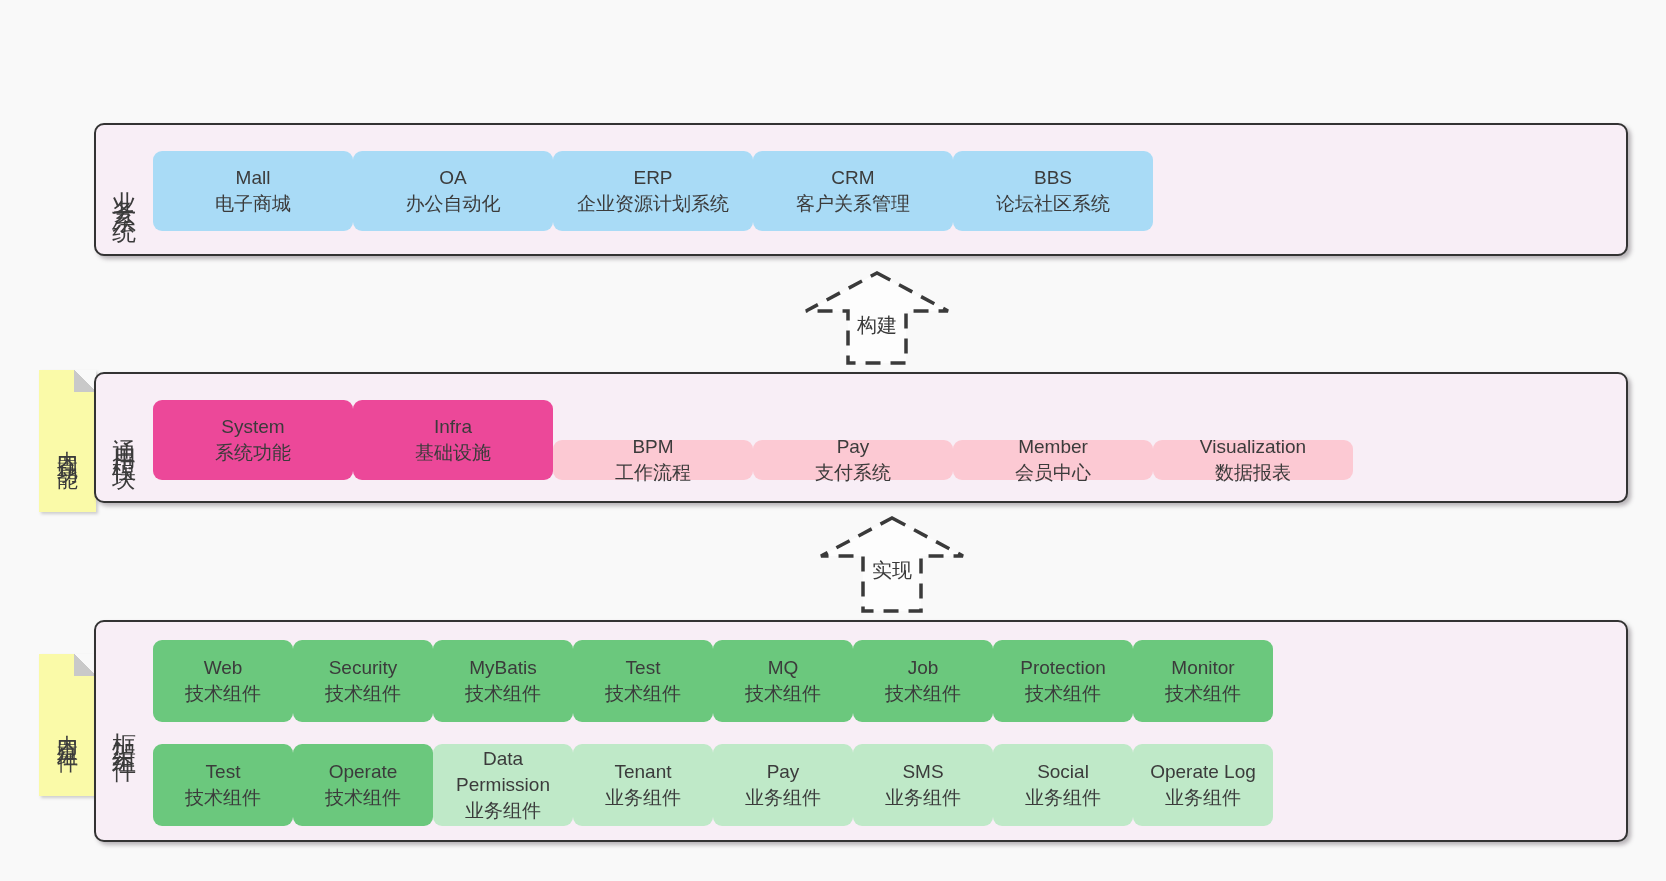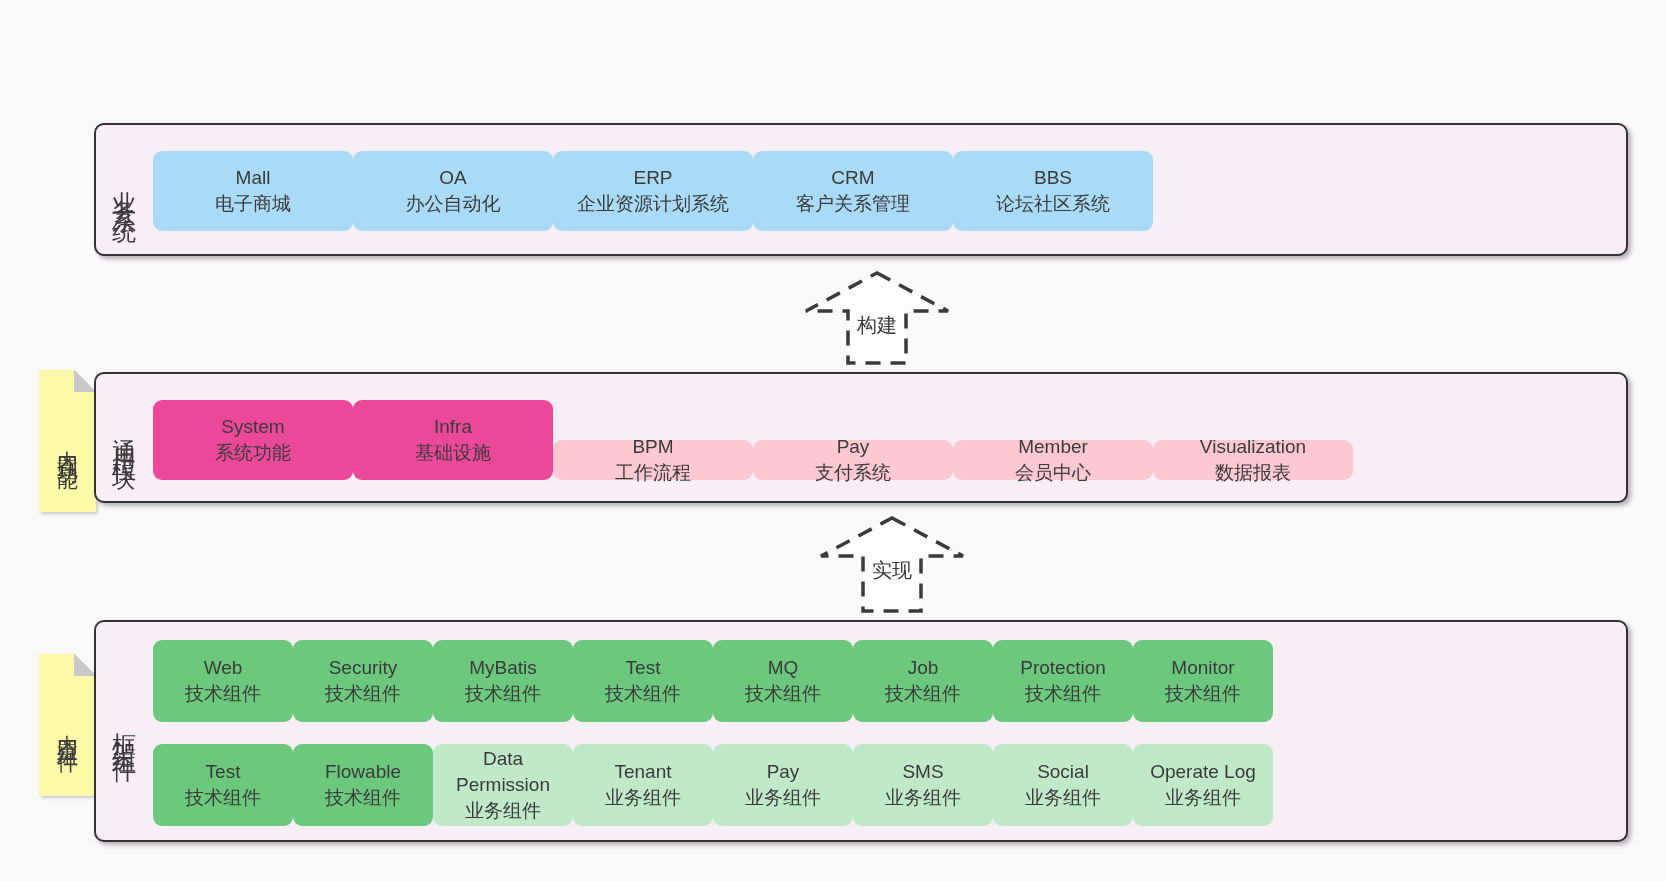--- a/index.html
+++ b/index.html
@@ -212,21 +212,21 @@
         <div>Monitor</div>
         <div>技术组件</div>
       </div>
     </div>
     <div class="row row-b row-b2">
       <div class="box box-w152 green">
         <div>Test</div>
         <div>技术组件</div>
       </div>
       <div class="box box-w152 green">
-        <div>Flowable</div>
+        <div>Operate</div>
         <div>技术组件</div>
       </div>
       <div class="box box-w152 lgreen">
         <div>Data Permission</div>
         <div>业务组件</div>
       </div>
       <div class="box box-w152 lgreen">
         <div>Tenant</div>
         <div>业务组件</div>
       </div>

